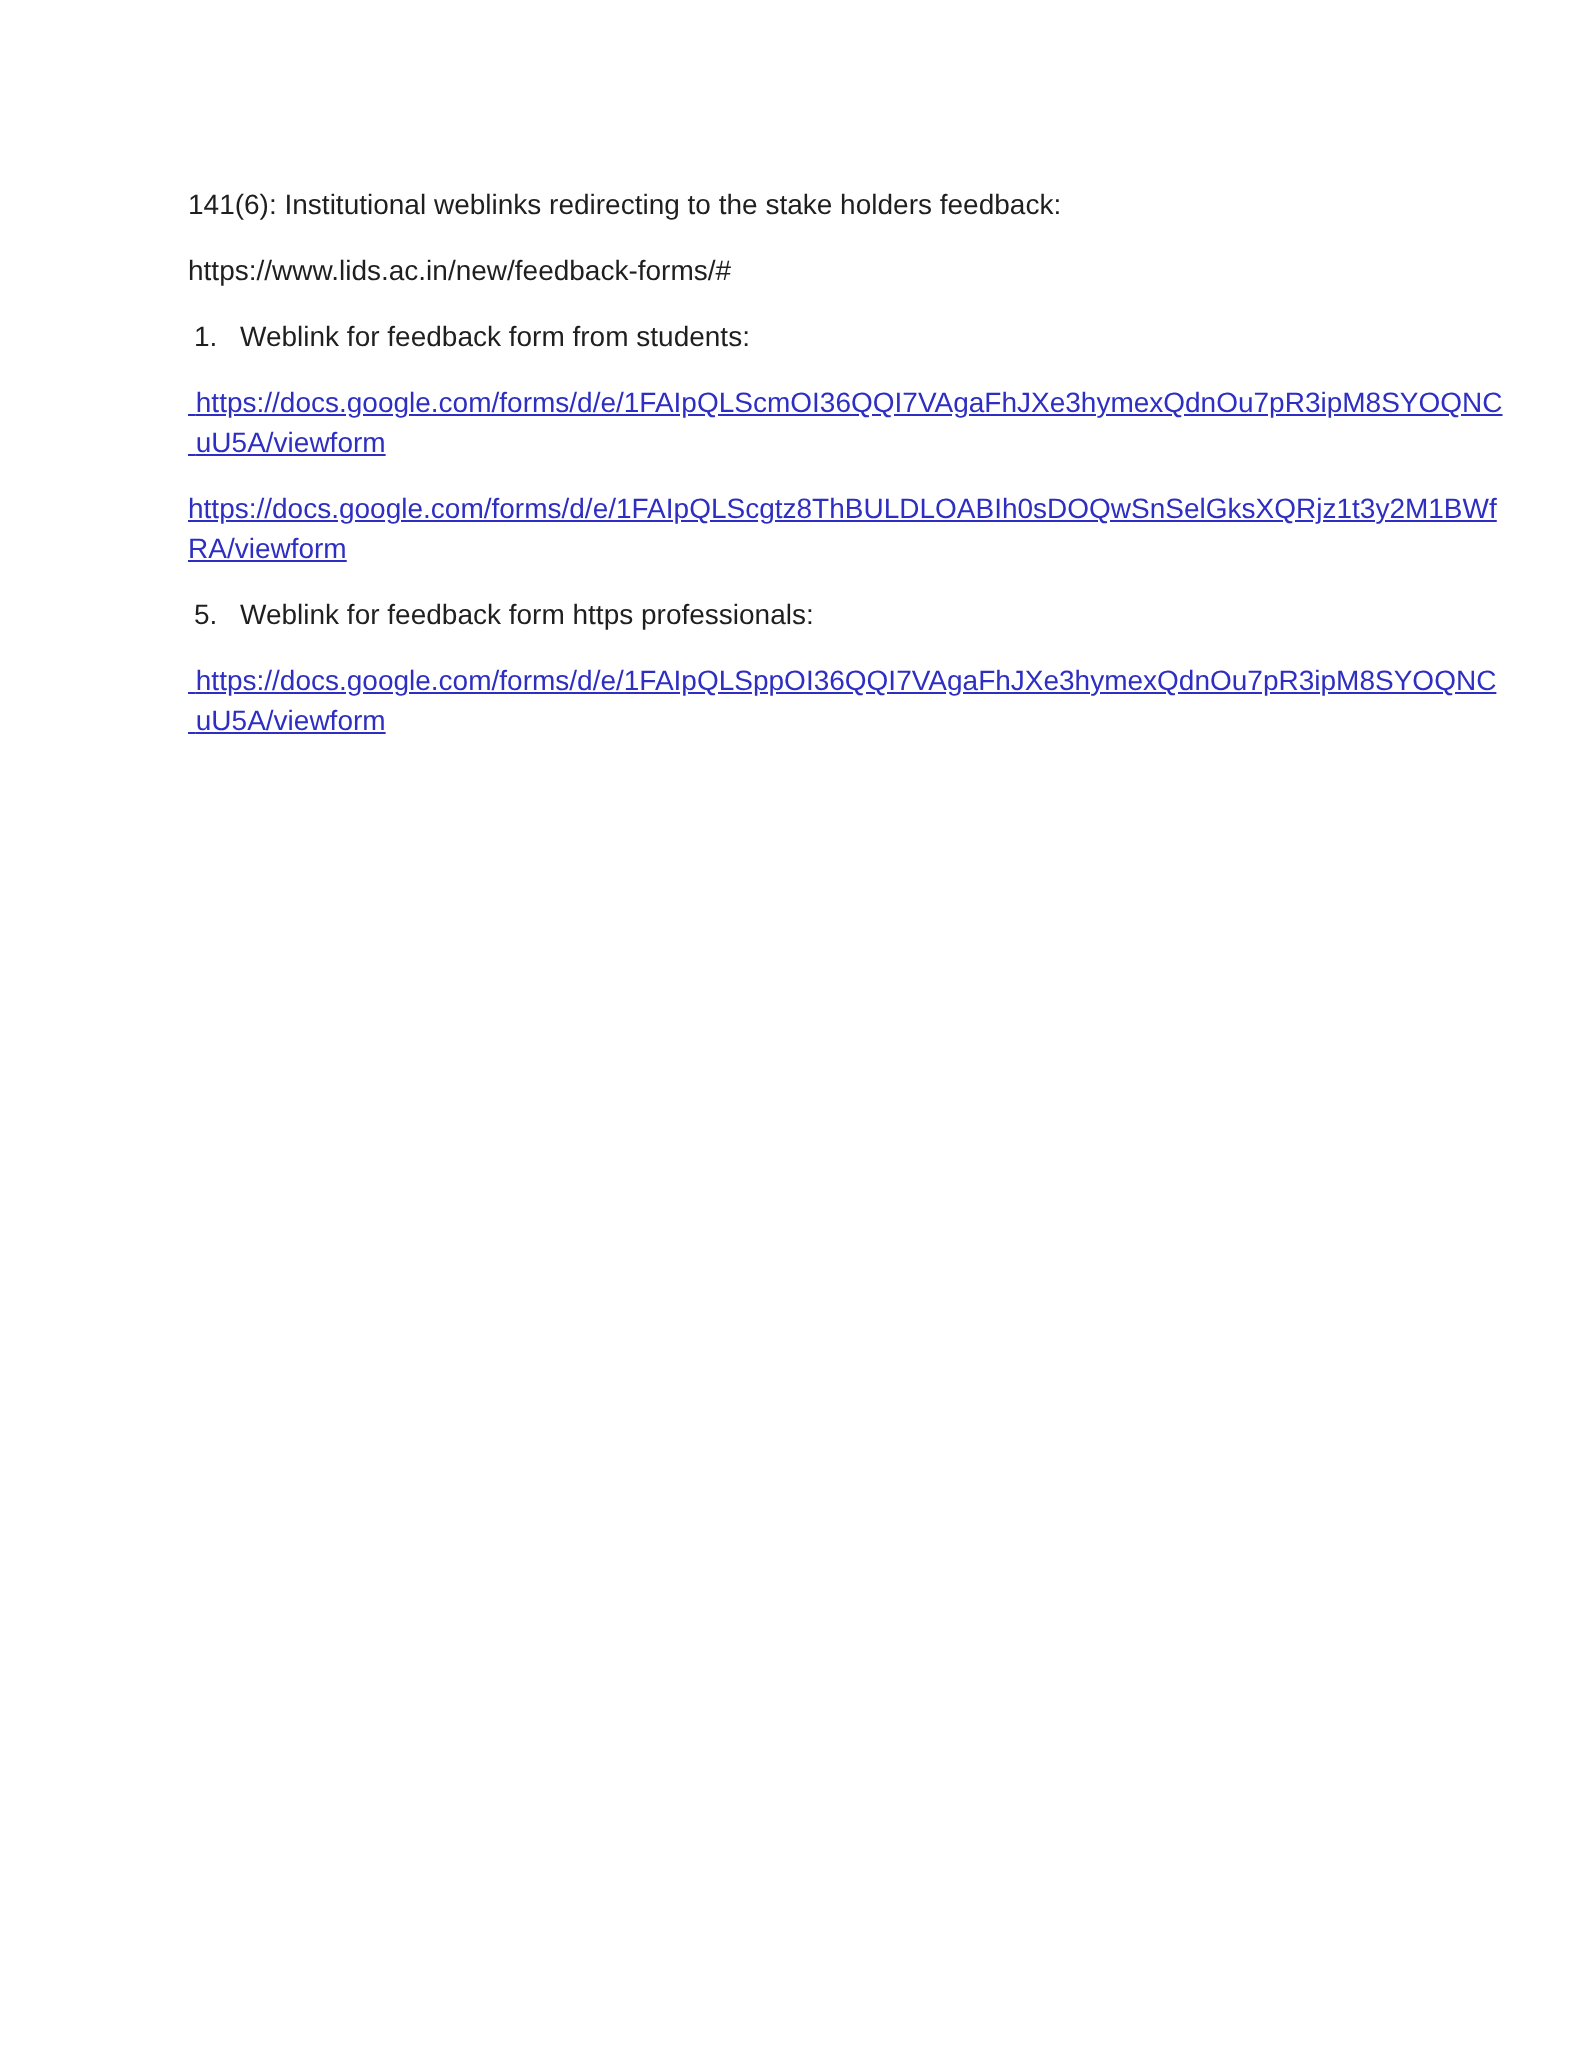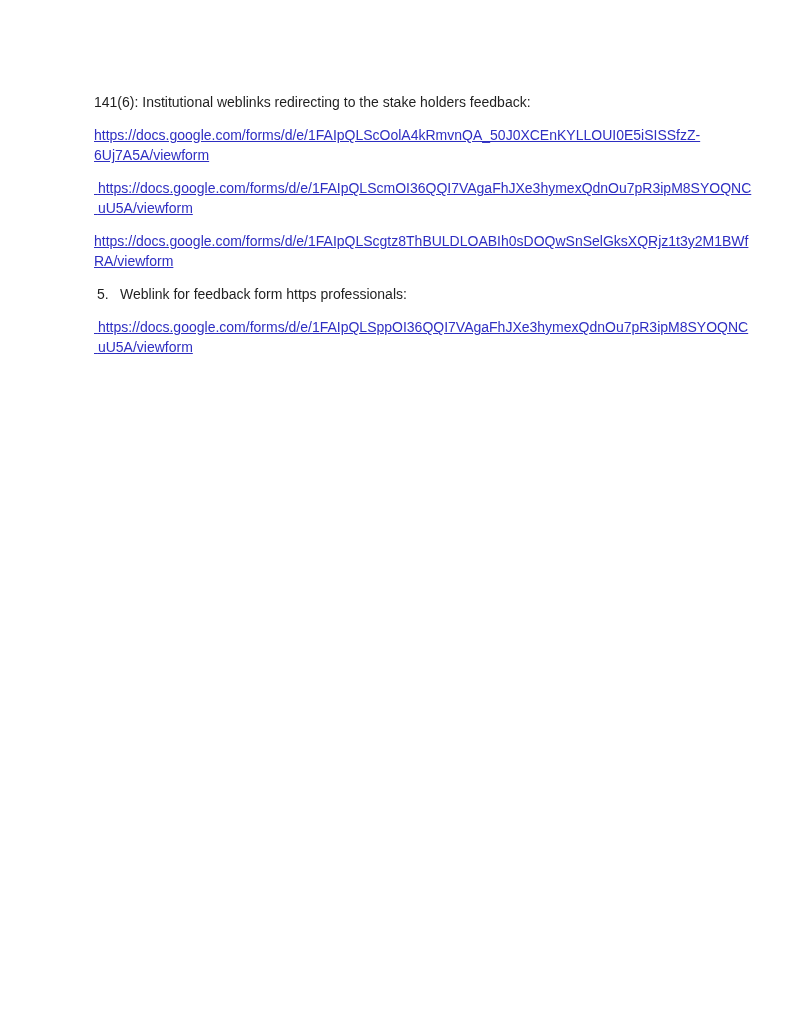--- a/index.html
+++ b/index.html
@@ -49,23 +49,23 @@
   }
 </style>
 </head>
 <body>
 
 <div class="page">
   <div class="content">
 
     <p class="heading">141(6): Institutional weblinks redirecting to the stake holders feedback:</p>
 
+    <p class="plain-url">https://www.lids.ac.in/new/feedback-forms/#</p>
 
-    <p class="link-row"><a href="#" class="link">https://docs.google.com/forms/d/e/1FAIpQLScOolA4kRmvnQA_50J0XCEnKYLLOUI0E5iSISSfzZ-
-6Uj7A5A/viewform</a></p>
+    <p class="list-row"><span class="num">1.</span><span class="lbl">Weblink for feedback form from students:</span></p>
 
     <p class="link-row"><a href="#" class="link"> https://docs.google.com/forms/d/e/1FAIpQLScmOI36QQI7VAgaFhJXe3hymexQdnOu7pR3ipM8SYOQNC
  uU5A/viewform</a></p>
 
 
     <p class="link-row"><a href="#" class="link">https://docs.google.com/forms/d/e/1FAIpQLScgtz8ThBULDLOABIh0sDOQwSnSelGksXQRjz1t3y2M1BWf
 RA/viewform</a></p>
 
     <p class="list-row"><span class="num">5.</span><span class="lbl">Weblink for feedback form https professionals:</span></p>
     <p class="link-row"><a href="#" class="link"> https://docs.google.com/forms/d/e/1FAIpQLSppOI36QQI7VAgaFhJXe3hymexQdnOu7pR3ipM8SYOQNC

